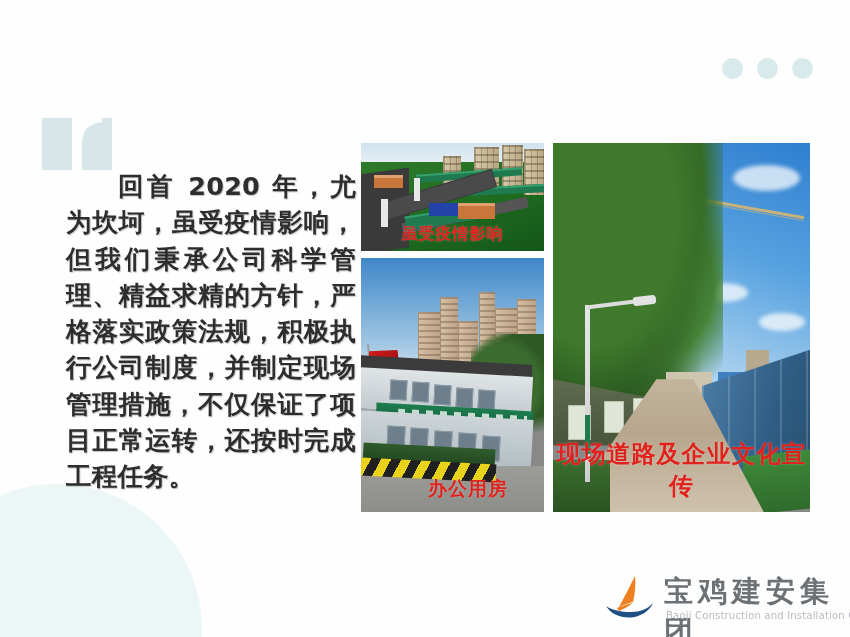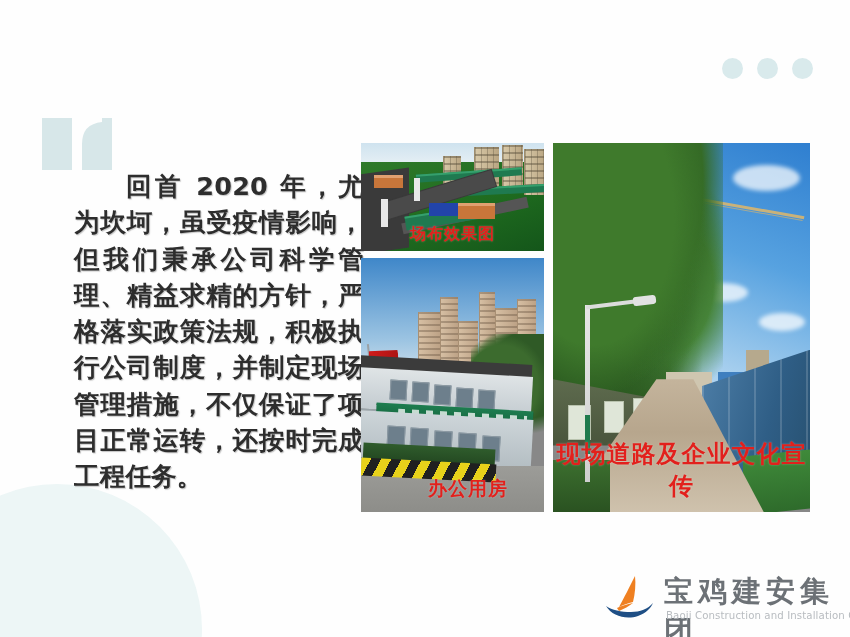--- a/index.html
+++ b/index.html
@@ -62,21 +62,20 @@
     font-family: "DejaVu Sans", "Liberation Sans", sans-serif;
     font-size: 25.5px;
     line-height: 36.3px;
     letter-spacing: 0.2px;
     color: #2d2d2d;
     font-weight: 600;
     text-indent: 52px;
     text-align: justify;
     text-shadow: 1px 1px 1px rgba(150,150,150,0.55);
     white-space: normal;
-    margin-left: 8px;
   }
 
   
   .photo {
     position: absolute;
     overflow: hidden;
     background: #888;
   }
   .photo .cap {
     position: absolute;
@@ -276,21 +275,21 @@
       <div class="r-fence" style="left:58%;top:40%;width:44%;height:6%;transform:rotate(-3deg);"></div>
       <div class="r-road"></div>
       <div class="r-road2"></div>
       <div class="r-fence" style="left:24%;top:62%;width:46%;height:11%;transform:rotate(-9deg);"></div>
       <div class="r-white" style="left:11%;top:52%;width:4%;height:26%;"></div>
       <div class="r-tent" style="left:37%;top:56%;width:16%;height:12%;"></div>
       <div class="r-shed" style="left:53%;top:56%;width:20%;height:12%;"></div>
       <div class="r-shed" style="left:7%;top:30%;width:16%;height:9%;"></div>
       <div class="r-white" style="left:29%;top:32%;width:3%;height:22%;"></div>
     </div>
-    <div class="cap">场布效果图</div>
+    <div class="cap">虽受疫情影响</div>
   </div>
 
   <div class="photo" id="photo-office">
     <div class="scene">
       <div class="o-sky"></div>
       <div class="o-towers">
         <div class="o-tower" style="left:2%;width:16%;height:74%;"></div>
         <div class="o-tower" style="left:19%;width:13%;height:88%;"></div>
         <div class="o-tower" style="left:33%;width:15%;height:66%;"></div>
         <div class="o-tower" style="left:49%;width:12%;height:92%;"></div>

